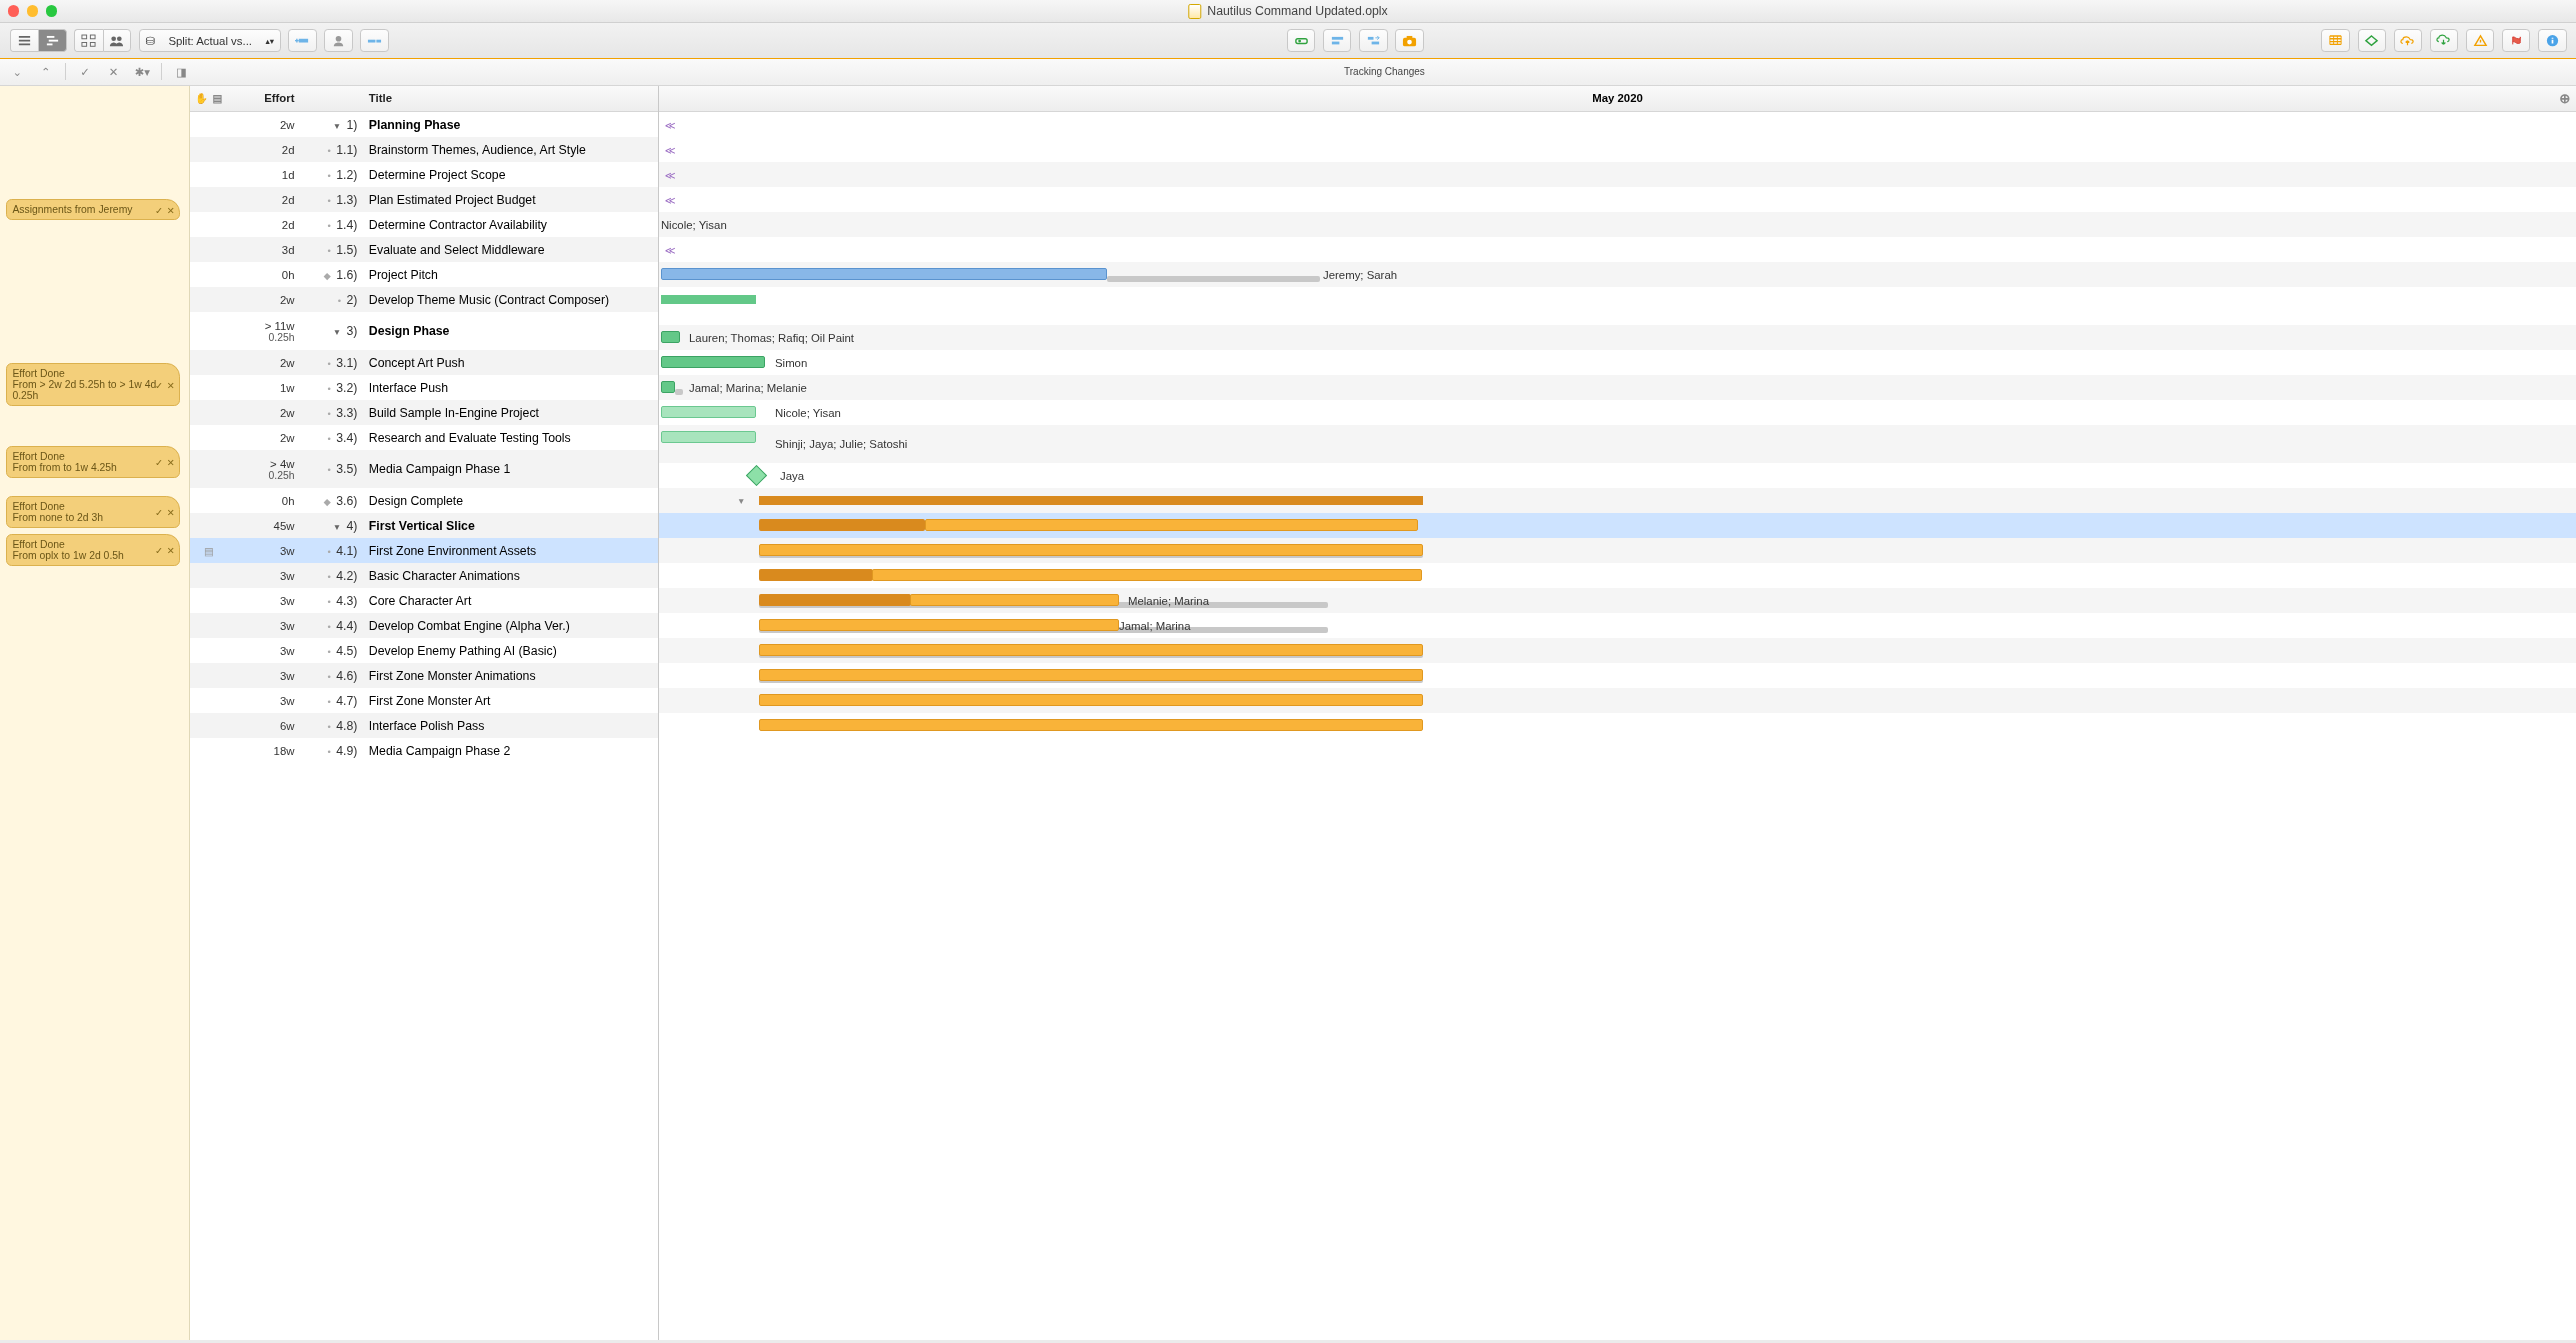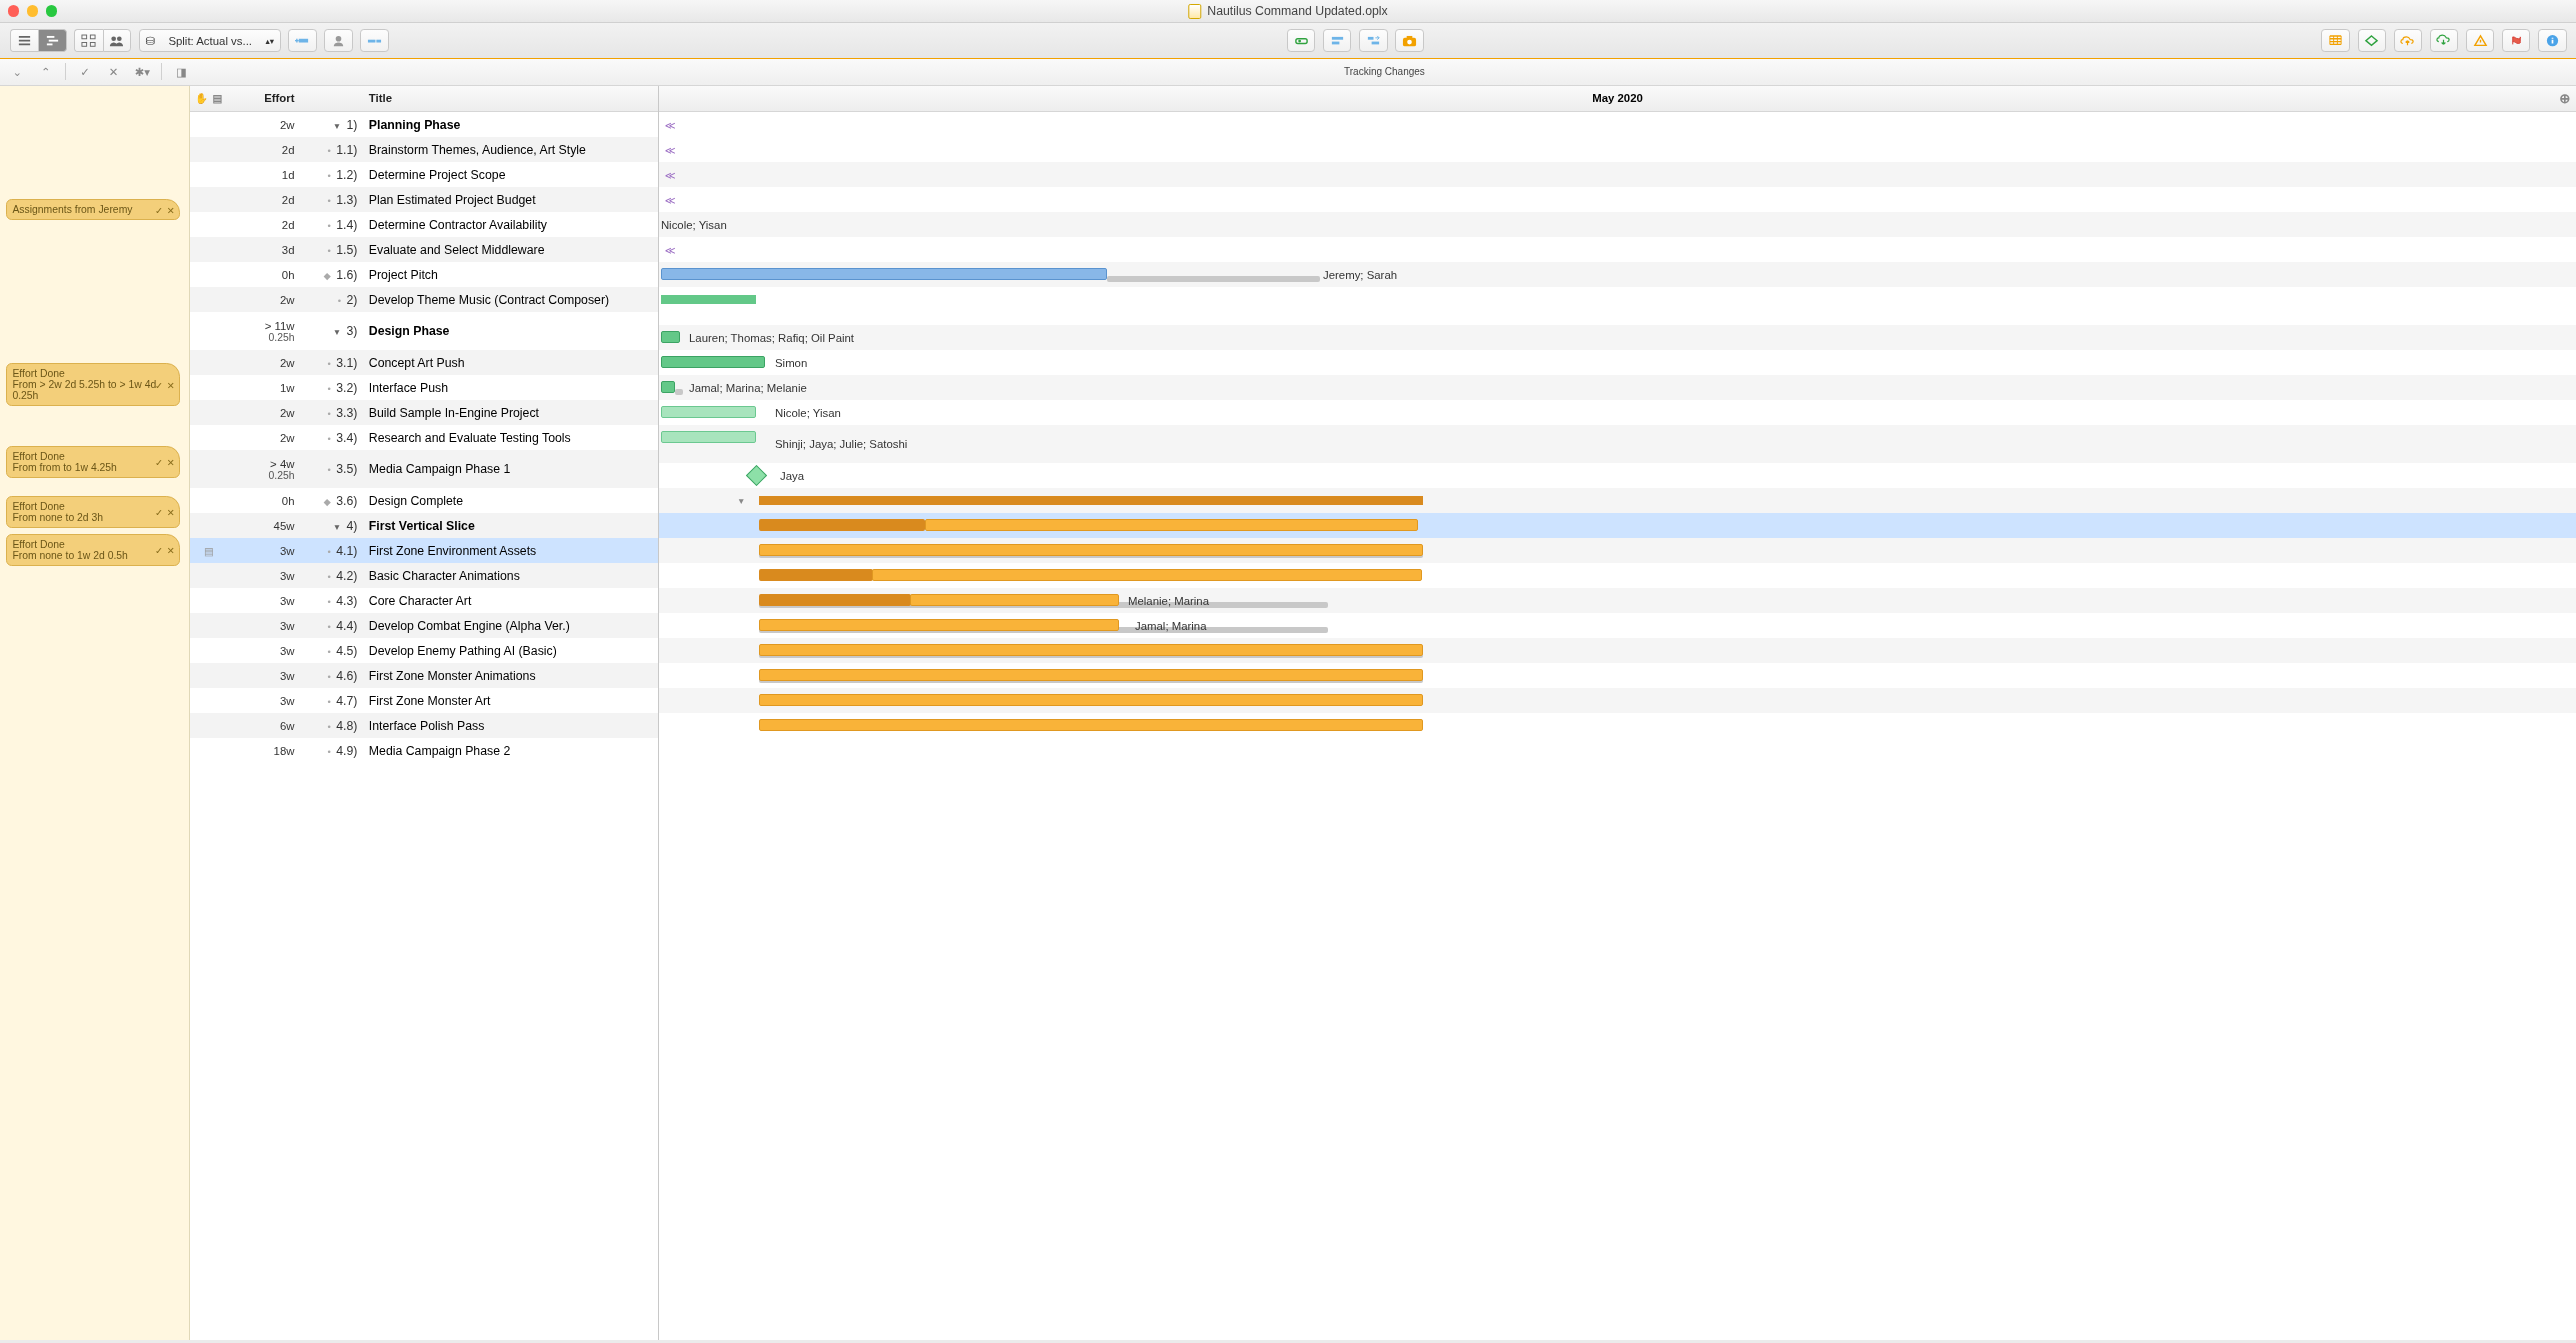--- a/index.html
+++ b/index.html
@@ -270,21 +270,21 @@
       <div class="change-card" style="position: absolute; top: 408px; left: 1.9px; right: 5.7px;">
         <div>Effort Done</div>
         <div>From none to 2d 3h</div>
         <div class="cc-actions">
           <span>✓</span>
           <span>✕</span>
         </div>
       </div>
       <div class="change-card" style="position: absolute; top: 446px; left: 1.9px; right: 5.7px;">
         <div>Effort Done</div>
-        <div>From none to 1w 2d 0.5h</div>
+        <div>From oplx to 1w 2d 0.5h</div>
         <div class="cc-actions">
           <span>✓</span>
           <span>✕</span>
         </div>
       </div>
     </div>
 
   <div class="table-wrap">
     <div class="thead">
       <div class="col-status">
@@ -526,21 +526,21 @@
         </div>
         <div class="grow alt">
           <div class="bar bar-grey" style="left:100px;width:569px;top:14.2px;height:5.7px"></div>
           <div class="bar bar-orangedk" style="left:100px;width:152px;top:5.7px"></div>
           <div class="bar bar-orange" style="left:251px;width:209px;top:5.7px"></div>
           <span class="glabel" style="left:469px">Melanie; Marina</span>
         </div>
         <div class="grow">
           <div class="bar bar-grey" style="left:100px;width:569px;top:14.2px;height:5.7px"></div>
           <div class="bar bar-orange" style="left:100px;width:360px;top:5.7px"></div>
-          <span class="glabel" style="left:476px">Jamal; Marina</span>
+          <span class="glabel" style="left:460px">Jamal; Marina</span>
         </div>
         <div class="grow alt">
           <div class="bar bar-grey" style="left:100px;width:664px;top:14.2px;height:5.7px"></div>
           <div class="bar bar-orange" style="left:100px;width:664px;top:5.7px"></div>
         </div>
         <div class="grow">
           <div class="bar bar-grey" style="left:100px;width:664px;top:14.2px;height:5.7px"></div>
           <div class="bar bar-orange" style="left:100px;width:664px;top:5.7px"></div>
         </div>
         <div class="grow alt">

